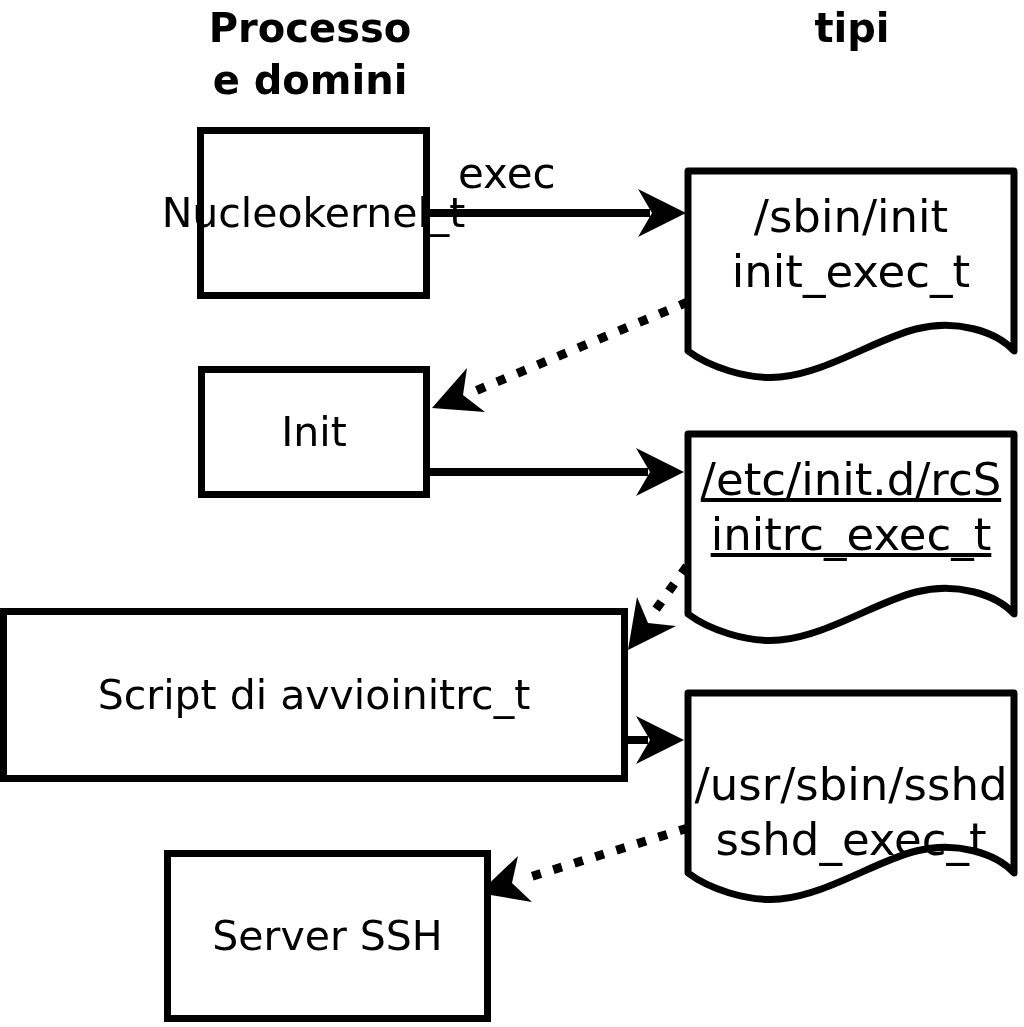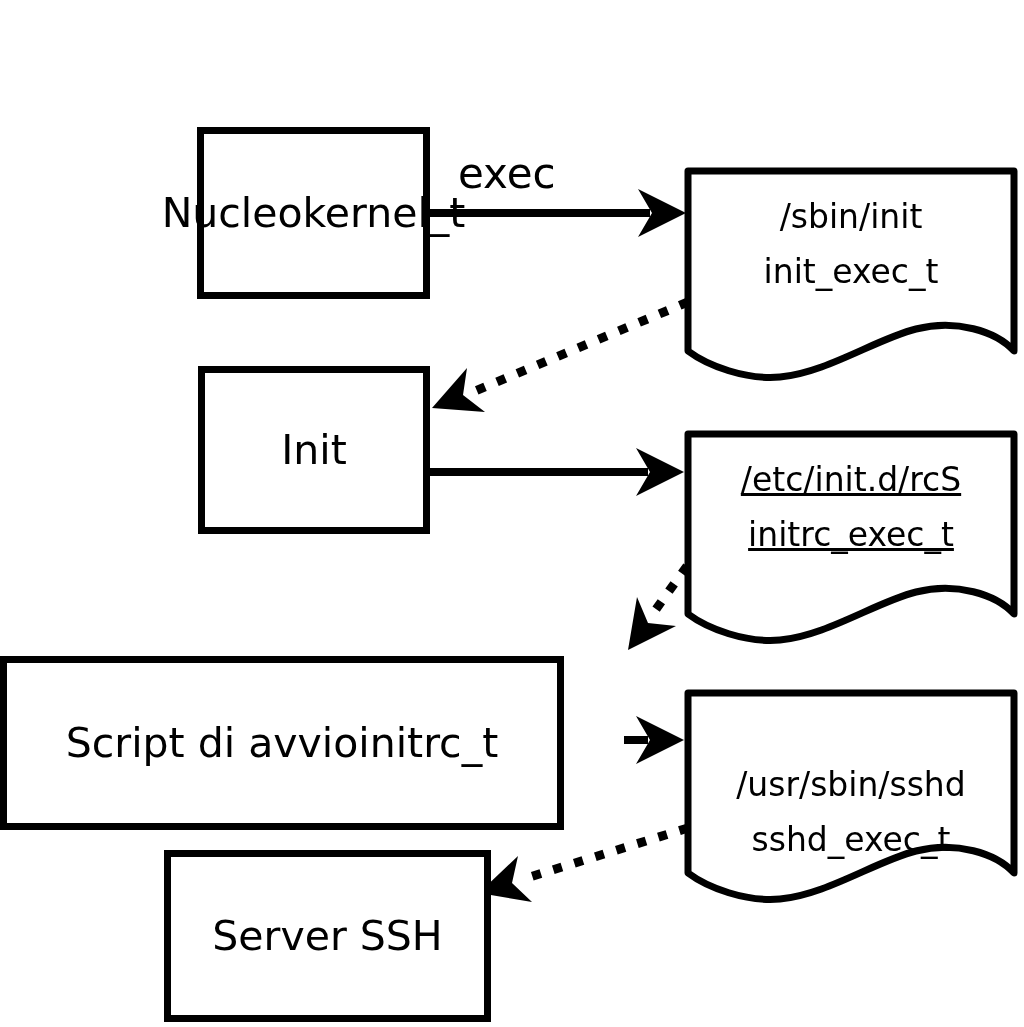--- a/index.html
+++ b/index.html
@@ -42,29 +42,29 @@
     display: flex;
     flex-direction: row;
     align-items: center;
     justify-content: center;
     font-size: 41px;
     line-height: 54px;
     text-align: center;
     white-space: nowrap;
   }
   .box-nucleo { left: 197px; top: 127px; width: 233px; height: 172px; }
-  .box-init   { left: 198px; top: 366px; width: 232px; height: 168px; }
-  .box-script { left: 0px;   top: 608px; width: 564px; height: 174px; margin-top: 48px; }
+  .box-init   { left: 198px; top: 366px; width: 232px; height: 132px; }
+  .box-script { left: 0px;   top: 608px; width: 628px; height: 174px; }
   .box-sshd   { left: 150px; top: 850px; width: 327px; height: 172px; margin-left: 14px; }
   .doc-label {
     position: absolute;
     left: 684px;
     width: 334px;
     text-align: center;
-    font-size: 33px;
+    font-size: 45px;
     line-height: 55px;
     white-space: nowrap;
   }
   .doc-label-1 { top: 189px; }
   .doc-label-2 { top: 452px; text-decoration: underline; }
   .doc-label-3 { top: 711px; margin-top: 46px; }
   .edge-label {
     position: absolute;
     left: 458px;
     top: 152px;
@@ -111,21 +111,26 @@
     <g>
       <line x1="687" y1="566" x2="654" y2="612" stroke="#000000" stroke-width="9" stroke-dasharray="9 13"></line>
       <polygon points="628,650 637,597 648,623 676,626" fill="#000000"></polygon>
     </g>
     <g>
       <line x1="688" y1="828" x2="520" y2="880" stroke="#000000" stroke-width="9" stroke-dasharray="9 13"></line>
       <polygon points="479,893 518,856 512,883 532,902" fill="#000000"></polygon>
     </g>
   </svg>
 
+  <div class="col-header col-header-left">
+    <div>Processo</div>
+    <div>e domini</div>
+  </div>
   <div class="col-header col-header-right">
+    <div>tipi</div>
   </div>
 
   <div class="proc-box box-nucleo">
     <div>Nucleo</div>
     <div>kernel_t</div>
   </div>
   <div class="proc-box box-init">
     <div>Init</div>
   </div>
   <div class="proc-box box-script">

